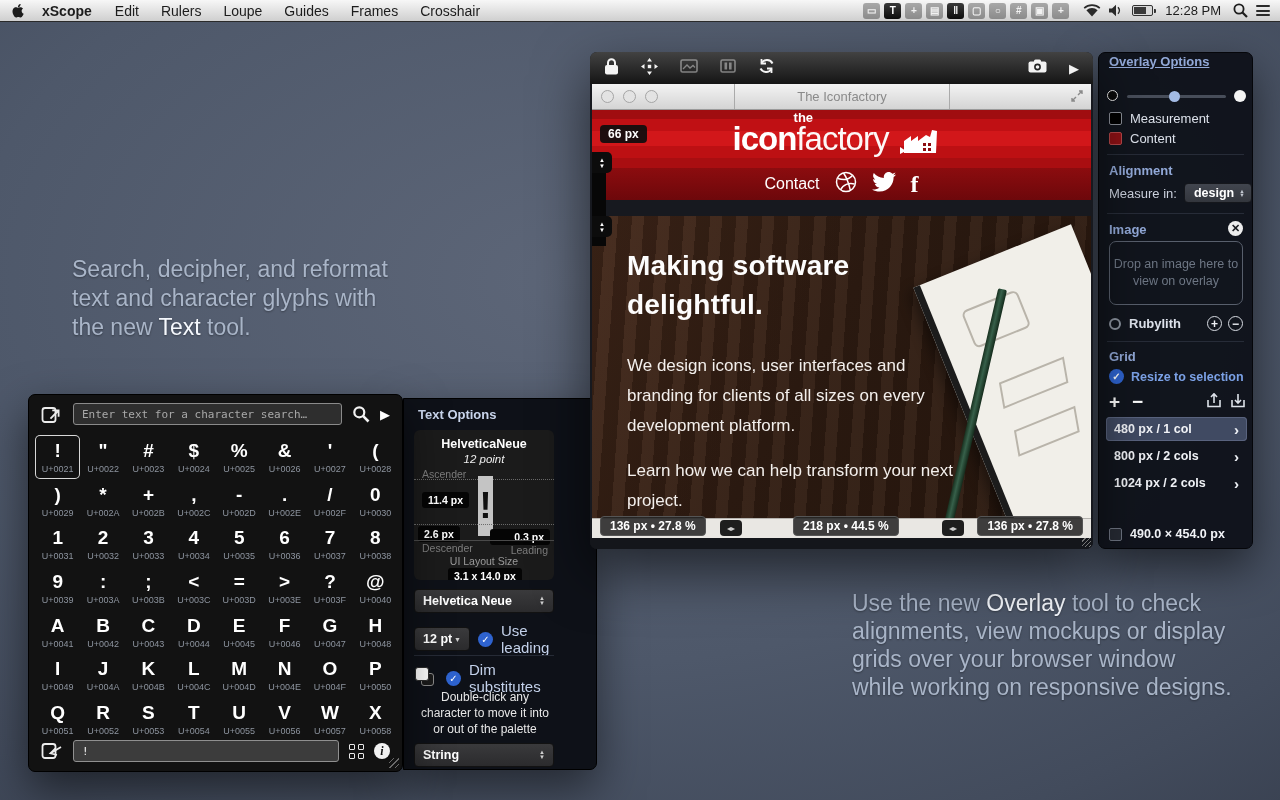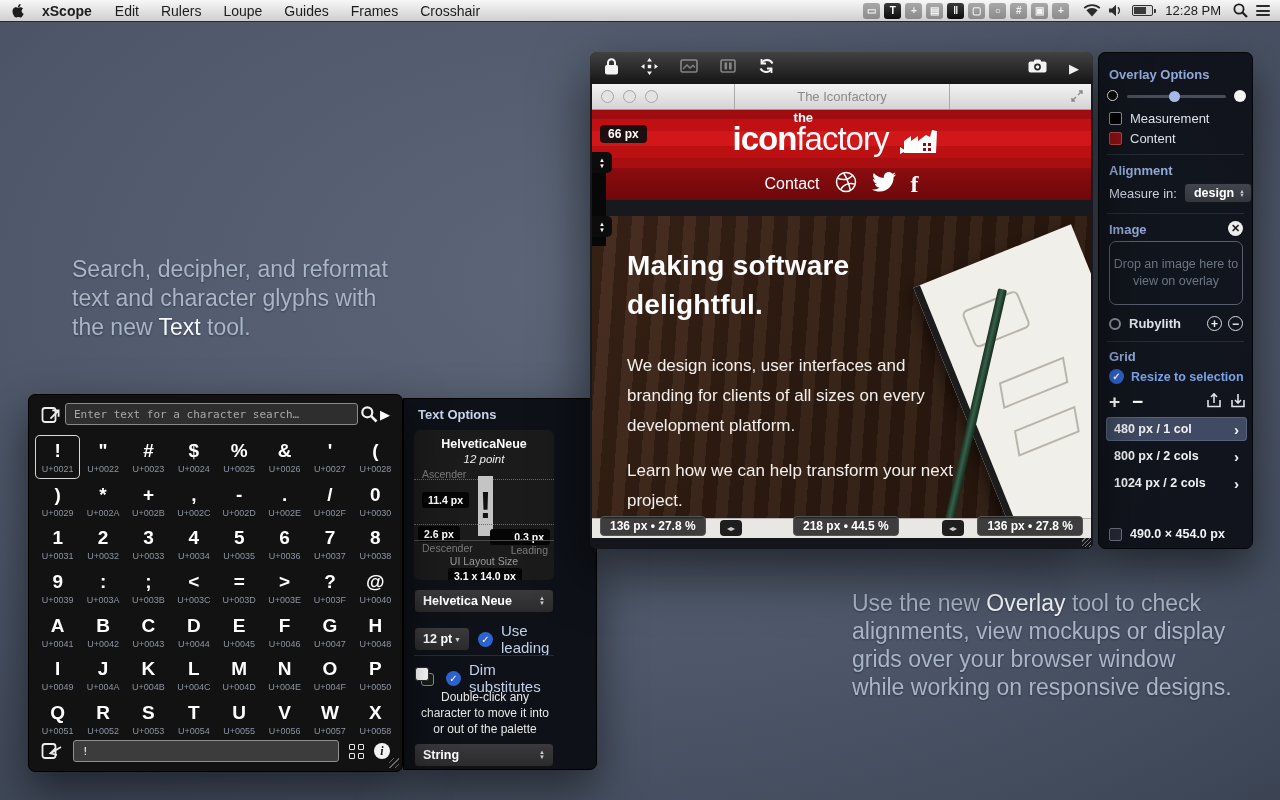--- a/index.html
+++ b/index.html
@@ -32,21 +32,21 @@
   .caption { position:absolute; color:#a9b5c8; font-size:23px; line-height:29px;
     white-space:pre-line; text-shadow:0 1px 2px rgba(0,0,0,.35); }
   #caption-left { left:72px; top:255px; }
   #caption-right { left:852px; top:589px; line-height:28px; }
   .cap-hl { color:#f5f8fd; }
 
   
   #palette { position:absolute; left:28px; top:394px; width:375px; height:378px;
     background:#121212; border-radius:7px; border:1px solid #000;
     box-shadow:0 18px 45px rgba(0,0,0,.55); z-index:10;}
-  .pal-top { position:absolute; left:0; top:0; right:0; height:38px; display:flex; align-items:center; padding:0 12px; gap:2px;}
+  .pal-top { position:absolute; left:0; top:0; right:0; height:38px; display:flex; align-items:center; padding:0 12px; gap:10px;}
   .pal-ico svg{ display:block; }
   .search-field { flex:1; height:22px; background:#2e2e2e; border:1px solid #8a8a8a; border-radius:3px;
     color:#b9b9b9; font-family:"DejaVu Sans Mono", monospace; font-size:11px; padding:0 8px; }
   .search-field::placeholder { color:#a9a9a9; }
   .play-btn { color:#fff; font-size:13px; }
   #char-grid { position:absolute; left:6px; top:40px; width:363px; height:306px;
     display:grid; grid-template-columns:repeat(8,1fr); grid-auto-rows:43.7px; }
   .cell { display:flex; flex-direction:column; align-items:center; justify-content:center; border-radius:5px; }
   .cell .ch { color:#fff; font-size:19px; font-weight:bold; line-height:22px; }
   .cell .code { color:#8d949f; font-size:9px; margin-top:2px; }
@@ -708,21 +708,21 @@
     <span class="mhandle" style="left:128px;">◂▸</span>
     <span class="mbadge" style="left:201px;">218 px • 44.5 %</span>
     <span class="mhandle" style="left:350px;">◂▸</span>
     <span class="mbadge" style="right:8px;">136 px • 27.8 %</span>
   </div>
   <div class="ow-bottom"></div>
   <span class="ow-grip"></span>
 </div>
 
 <div id="overlay-opts">
-  <div class="sec-title" style="top:14px;">Overlay Options</div>
+  <div class="sec-title" style="top:1px;text-decoration:underline;">Overlay Options</div>
   <div class="slider">
     <span class="end-l"></span>
     <span class="track"></span>
     <span class="knob"></span>
     <span class="end-r"></span>
   </div>
   <div class="chk-row" style="top:58px;">
     <span class="swatch sw-black"></span>
     <span>Measurement</span>
   </div>

